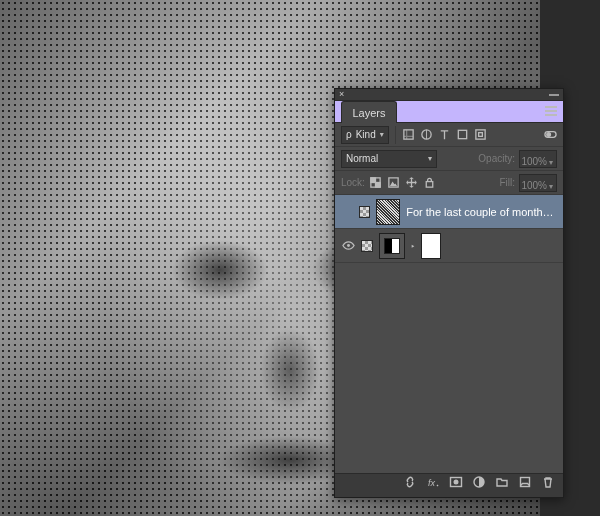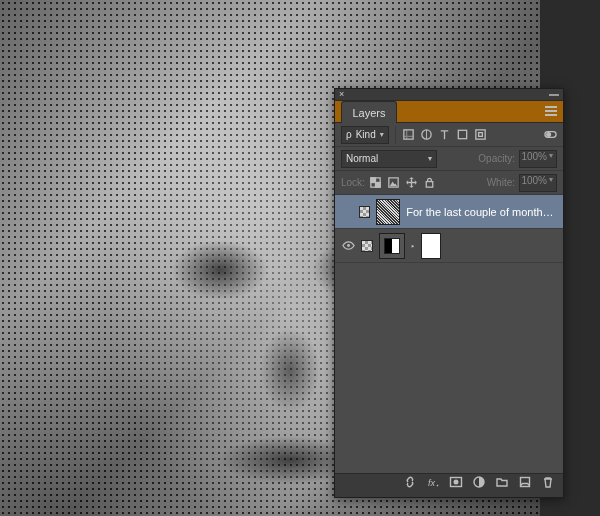--- a/index.html
+++ b/index.html
@@ -37,21 +37,21 @@
     background: #474747; border: 1px solid #1e1e1e; box-shadow: 0 2px 10px rgba(0,0,0,.5);
     display: flex; flex-direction: column; color: #b8b8b8;
   }
   .panel-topstrip {
     height: 12px; background: #3a3a3a; border-bottom: 1px solid #2a2a2a;
     display: flex; align-items: center; justify-content: space-between; padding: 0 4px;
   }
   .panel-topstrip .x { font-size: 9px; line-height: 1; cursor: pointer; color: #ccc; }
   .panel-topstrip .collapse { width: 10px; height: 2px; background: #999; }
 
-  .tabbar { position: relative; height: 22px; background: #a16207; border-bottom: 1px solid #2a2a2a; }
+  .tabbar { position: relative; height: 22px; background: #c4b5fd; border-bottom: 1px solid #2a2a2a; }
   .tab {
     position: absolute; top: 0; left: 6px; height: 22px; min-width: 56px;
     background: #474747; border: 1px solid #2a2a2a; border-bottom: none;
     border-radius: 3px 3px 0 0; display: flex; align-items: center; justify-content: center;
     padding: 0 10px; font-size: 11px; color: #ddd;
   }
   .tabbar .menu { position: absolute; right: 4px; top: 4px; width: 14px; height: 12px; cursor: pointer; }
   .hamburger, .hamburger::before, .hamburger::after {
     content: ""; display: block; position: absolute; height: 2px; width: 12px; background: #bbb;
   }
@@ -62,21 +62,21 @@
   
   .row { display: flex; align-items: center; height: 24px; padding: 0 6px; gap: 4px; border-bottom: 1px solid #3a3a3a; }
   .row.controls { background: #474747; }
   .select {
     background: #3a3a3a; border: 1px solid #2a2a2a; height: 18px; display: flex;
     align-items: center; padding: 0 4px; font-size: 10px; gap: 4px; color: #ddd;
   }
   .select .chev { font-size: 8px; color: #bbb; }
   .mini-input {
     background: #3a3a3a; border: 1px solid #2a2a2a; height: 18px; width: 38px;
-    display: flex; align-items: flex-start; justify-content: flex-end; padding: 0 3px;
+    display: flex; align-items: flex-end; justify-content: flex-end; padding: 0 3px;
     font-size: 10px; color: #888;
   }
   .mini-input .chev { font-size: 8px; margin-left: 2px; }
   .sep { width: 1px; height: 18px; background: #3a3a3a; margin: 0 2px; }
   .ico { width: 14px; height: 14px; display: flex; align-items: center; justify-content: center; }
   .ico svg { width: 13px; height: 13px; display: block; }
   .lbl { font-size: 10px; color: #9a9a9a; }
   .lbl.dim { color: #7a7a7a; }
 
   
@@ -227,21 +227,21 @@
             <path d="M7 2v10M2 7h10"></path>
             <path d="M5 3l2-1 2 1M5 11l2 1 2-1M3 5l-1 2 1 2M11 5l1 2-1 2" stroke-width="1"></path>
           </svg>
       </span>
       <span class="ico">
         <svg viewBox="0 0 14 14">
             <rect x="3.5" y="6" width="7" height="6"></rect>
             <path d="M5 6V4.5a2 2 0 0 1 4 0V6"></path>
           </svg>
       </span>
-      <span class="lbl dim" style="margin-left:auto">White:</span>
+      <span class="lbl dim" style="margin-left:auto">Fill:</span>
       <div class="mini-input">
         <span>100%</span>
         <span class="chev">▾</span>
       </div>
     </div>
 
     <div class="layerlist">
 
       <div class="layer selected">
         <span class="vis"></span>

